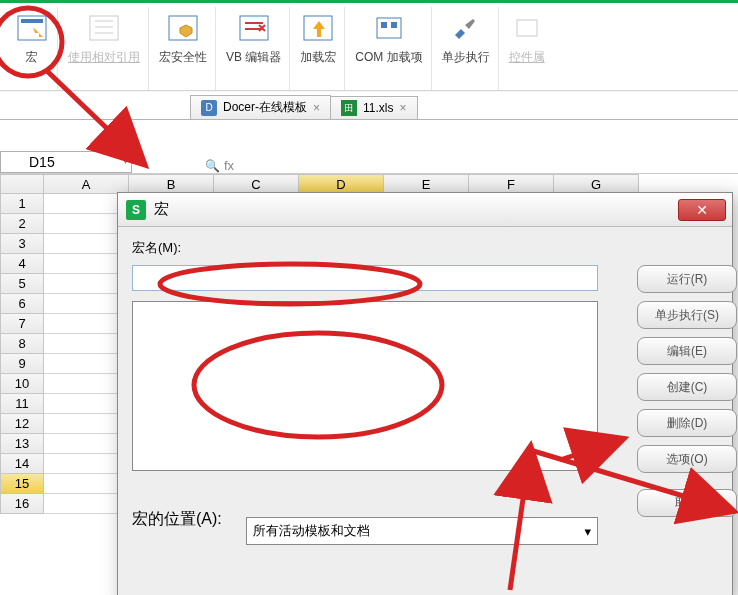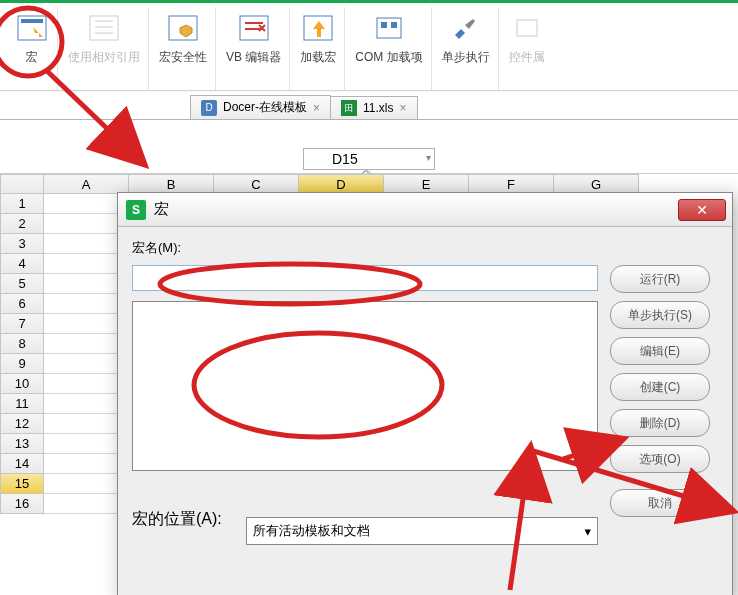--- a/index.html
+++ b/index.html
@@ -3,30 +3,30 @@
 <meta charset="utf-8">
 <style>
 * { box-sizing: border-box; margin: 0; padding: 0; font-family: "Microsoft YaHei", SimSun, sans-serif; }
 body { background: #fff; width: 738px; height: 595px; overflow: hidden; position: relative; }
 
 .ribbon { height: 90px; border-top: 3px solid #1aa84c; display: flex; padding: 4px 6px 0 6px; gap: 2px; }
 .ribbon-group { display: flex; flex-direction: column; align-items: center; padding: 0 8px; border-right: 1px solid #e4e4e4; min-width: 52px; cursor: pointer; }
 .ribbon-group:last-child { border-right: none; }
 .ribbon-icon { width: 34px; height: 34px; margin: 4px 0; display: flex; align-items: center; justify-content: center; }
 .ribbon-label { font-size: 12px; color: #444; white-space: nowrap; }
-.ribbon-label.disabled { color: #bbb; }
+.ribbon-label.disabled { color: #bbb; text-decoration: underline; }
 
 .qat { height: 30px; background: linear-gradient(#f7f7f7,#ececec); border-top: 1px solid #d4d4d4; border-bottom: 1px solid #ccc; display: flex; align-items: center; padding: 0 6px; gap: 6px; }
 .qat-sep { width: 1px; height: 20px; background: #ccc; margin: 0 2px; }
 .qat-btn { width: 20px; height: 20px; display:flex; align-items:center; justify-content:center; cursor:pointer; font-size: 14px; }
 
 .tab-bar { height: 28px; background: #fff; display:flex; align-items:flex-end; padding-left: 190px; gap:0; border-bottom: 1px solid #b3b3b3; }
 .doc-tab { border: 1px solid #b3b3b3; border-bottom: none; padding: 3px 10px; display:flex; align-items:center; gap:6px; font-size:12px; background: linear-gradient(#fbfbfb,#ececec); margin-right:-1px; }
 
-.formula-bar { height: 26px; display:flex; align-items:center; border-bottom: 1px solid #ccc; flex-direction: column; }
+.formula-bar { height: 26px; display:flex; align-items:flex-end; border-bottom: 1px solid #ccc; }
 .name-box { width: 132px; border: 1px solid #b0b0b0; background: #fff; font-size:14px; padding: 2px 20px 2px 28px; position: relative; }
 .name-box::after { content:"▾"; position:absolute; right:3px; top:3px; color:#888; font-size:10px;}
 .fb-btn { width: 22px; text-align:center; color:#888; font-size:12px; }
 .fx { color: #888; font-size:13px;margin-top:12px; }
 .col-header { width: 85px; border: 1px solid #c6c6c6; border-left:none; text-align:center; font-size:13px; background: linear-gradient(#f5f5f5,#eaeaea); height:20px; line-height:20px; }
 .col-header.sel { background: linear-gradient(#f6e7a1,#f2cf4c); }
 .corner { width: 44px; height: 20px; border: 1px solid #c6c6c6; background: linear-gradient(#f5f5f5,#eaeaea); }
 .grid-header-row { display:flex; }
 .rows { display:flex; flex-direction:column; }
 .row { display:flex; height:20px; }
@@ -36,21 +36,21 @@
 
 .dialog { position:absolute; left:117px; top:192px; width:616px; height:410px; background:#eee; border:1px solid #888; box-shadow: 4px 4px 18px rgba(0,0,0,0.3); }
 .dlg-title { height:34px; background: linear-gradient(#fff,#e7e7e7); display:flex; align-items:center; padding: 0 0 0 8px; justify-content:space-between; border-bottom:1px solid #bbb;}
 .dlg-title-left { display:flex; align-items:center; gap:8px; font-size:15px; }
 .dlg-s-icon { width:20px; height:20px; background:#1aa84c; border-radius:2px; display:flex; align-items:center; justify-content:center; color:#fff; font-size:12px; font-weight:bold;}
 .dlg-close { width:48px; height:22px; background: linear-gradient(#e07070,#c93b3b); border:1px solid #9e2020; border-radius:3px; color:#fff; margin-right:6px; display:flex; align-items:center; justify-content:center; font-size:14px; cursor:pointer;}
 .dlg-body { padding: 12px 14px; display:grid; grid-template-columns: 1fr 108px; gap: 8px 12px; }
 .dlg-label { font-size:13px; grid-column: 1; }
 .dlg-input { grid-column:1; border:1px solid #96b6d6; padding:4px; height:26px; background:#fff;}
 .dlg-list { grid-column:1; grid-row: 3 / span 6; border:1px solid #888; background:#fff; height: 170px;}
-.dlg-btn { width:100px; height:28px; border:1px solid #999; background: linear-gradient(#fdfdfd,#e3e3e3); font-size:12px; border-radius:13px; cursor:pointer; display:flex; align-items:center; justify-content:center; color:#555;}
+.dlg-btn { width:100px; height:28px; border:1px solid #999; background: linear-gradient(#fdfdfd,#e3e3e3); font-size:12px; border-radius:8px; cursor:pointer; display:flex; align-items:center; justify-content:center; color:#555;margin-left:27px;}
 .dlg-row2 { grid-column:1; display:flex; align-items:center; gap:24px; margin-top:4px;}
 .combo { flex:1; border:1px solid #888; background:#fff; padding:4px 6px; font-size:13px; display:flex; justify-content:space-between; align-items:center;margin-top:24px;}
 .spacer { grid-column:2; }
 
 svg.anno { position:absolute; inset:0; pointer-events:none; }
 </style>
 </head>
 <body>
 
 <div class="ribbon">

